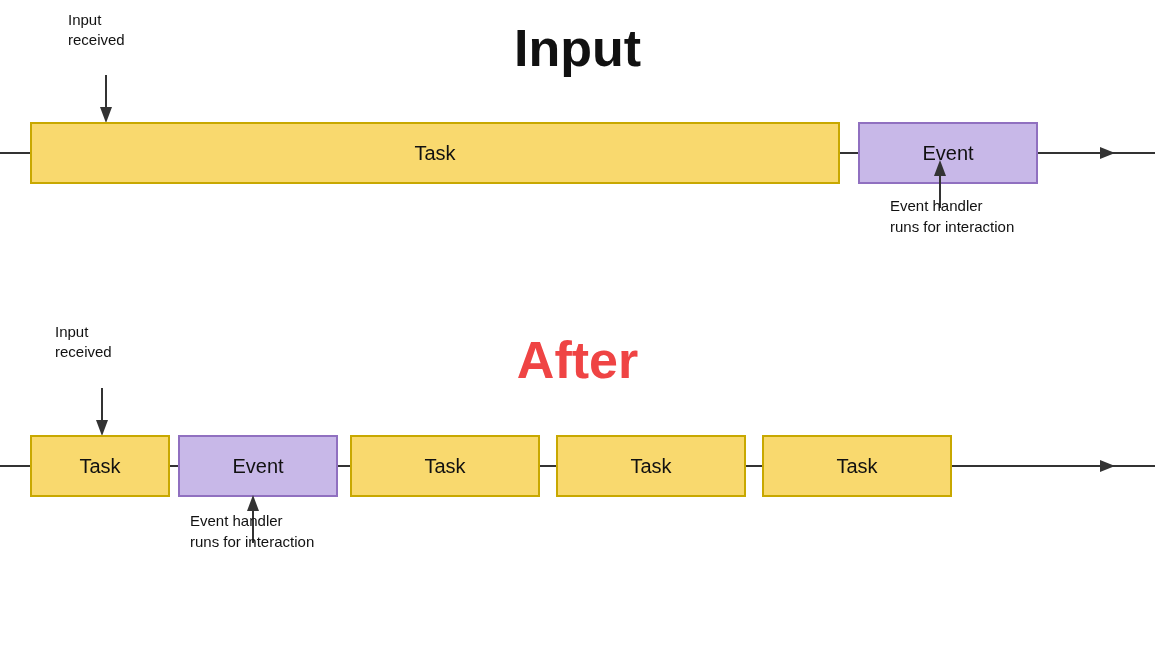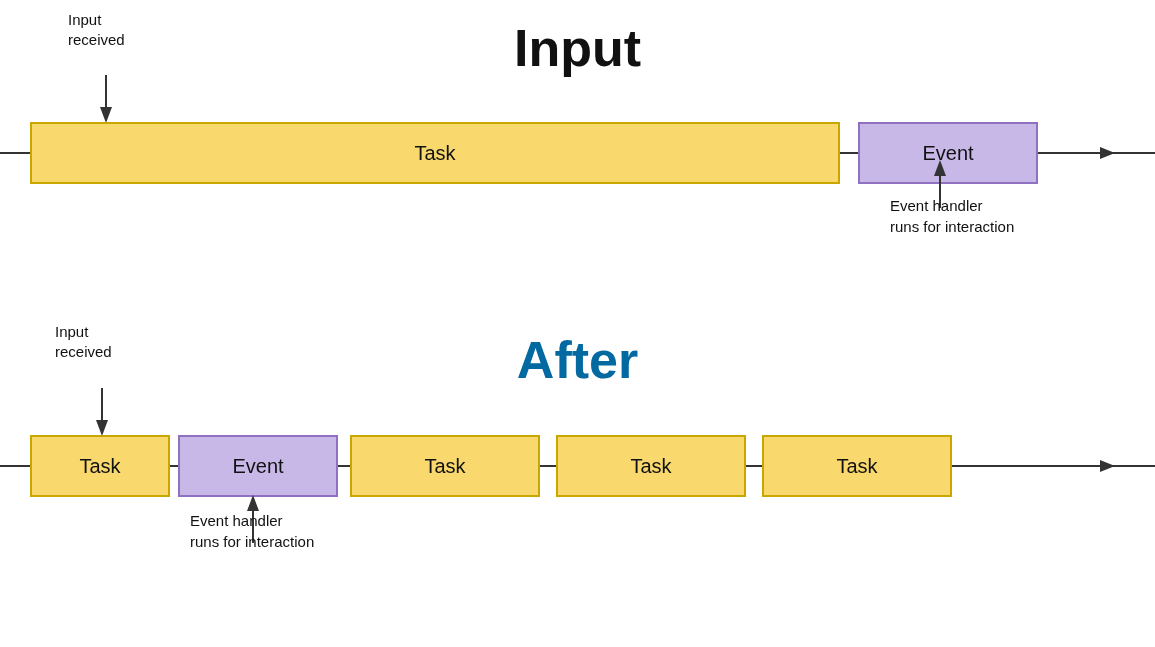--- a/index.html
+++ b/index.html
@@ -96,21 +96,21 @@
     }
 
     
     .after-title {
       position: absolute;
       top: 330px;
       left: 50%;
       transform: translateX(-50%);
       font-size: 52px;
       font-weight: 700;
-      color: #0369a1;
+      color: #ef4444;
     }
 
     
     .input-label-after {
       position: absolute;
       top: 322px;
       left: 55px;
       font-size: 15px;
       color: #111;
       line-height: 1.3;

